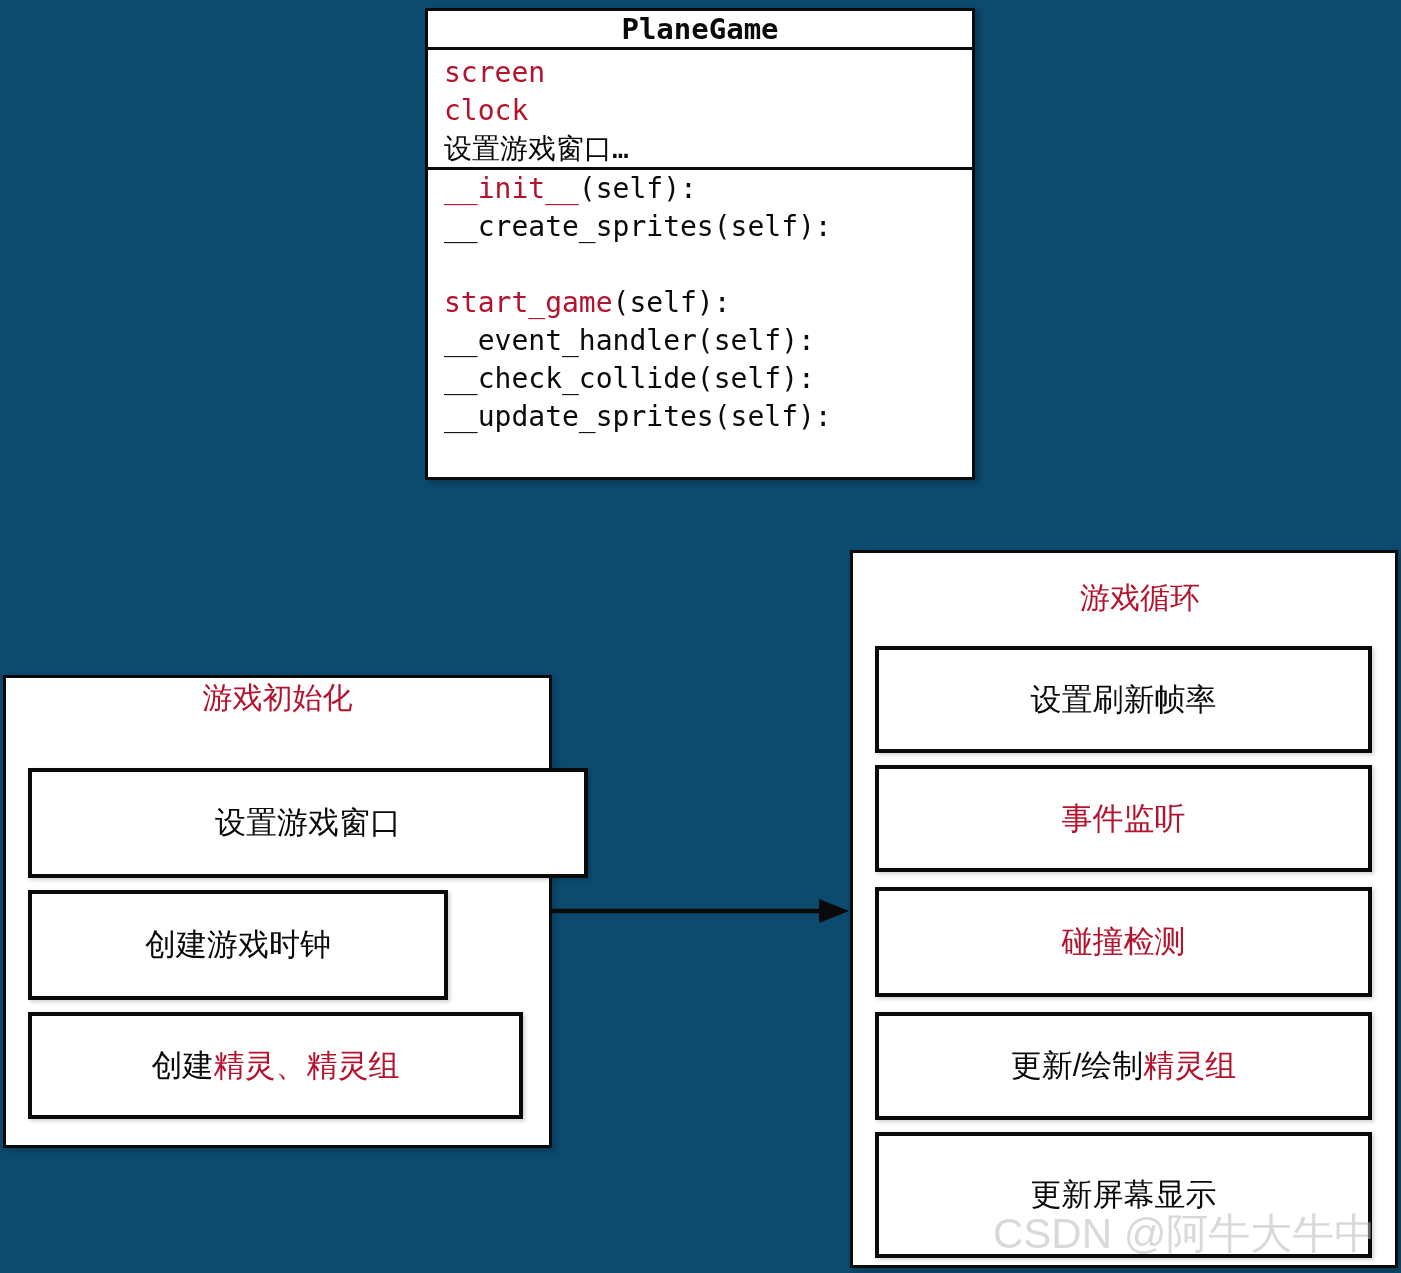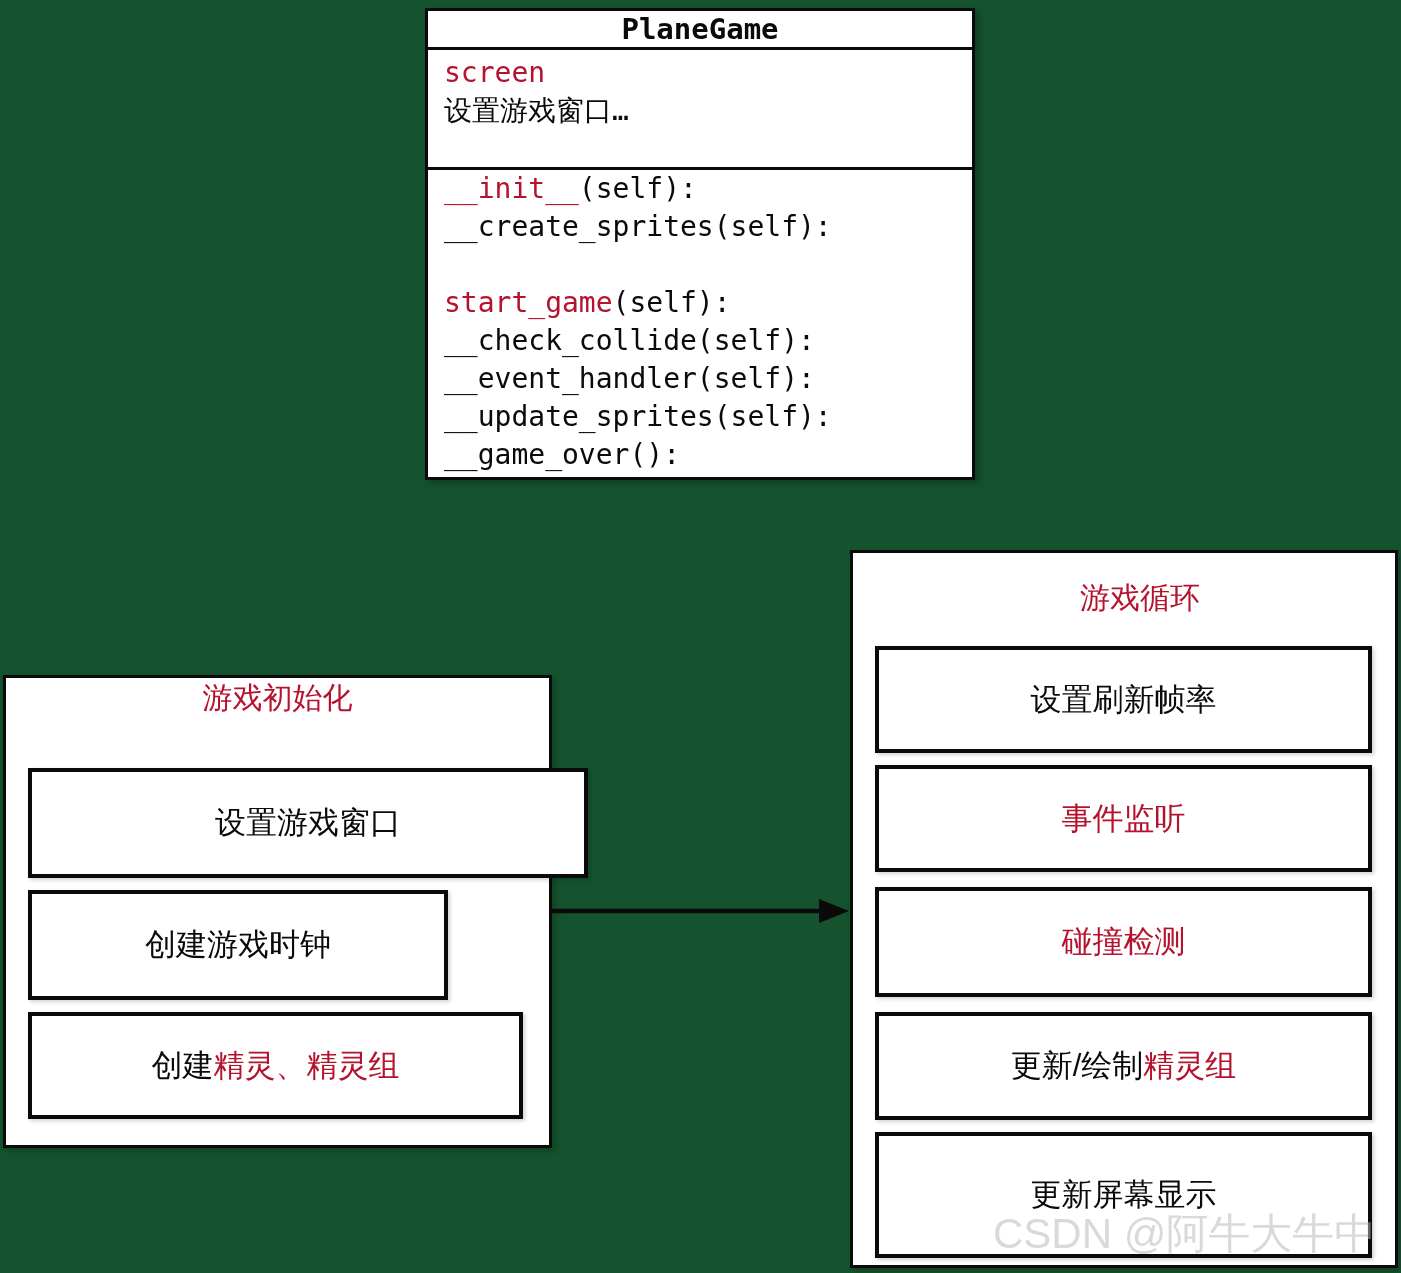--- a/index.html
+++ b/index.html
@@ -2,21 +2,21 @@
 <html style="--accent-red: #b5122d; --line-black: #0a0a0a;"><head>
 <meta charset="utf-8">
 <style>
   :root{
     --accent-red:#b5122d;
     --line-black:#0a0a0a;
     --watermark-gray:rgba(185,185,185,0.55);
   }
   html,body{margin:0;padding:0;background:#fff;}
   .canvas{
-    position:relative;width:1401px;height:1273px;background:#14532d;
+    position:relative;width:1401px;height:1273px;background:#0c4a6e;
     font-family:"Liberation Sans",sans-serif;overflow:hidden;
     color:var(--line-black);
   }
 
   
   .class-box{
     position:absolute;left:425px;top:8px;width:550px;height:472px;
     box-sizing:border-box;border:3px solid var(--line-black);background:#fff;
     box-shadow:4px 3px 6px rgba(0,0,0,0.25);
     font-family:"DejaVu Sans Mono","Liberation Mono",monospace;
@@ -78,31 +78,31 @@
 </style>
 </head>
 <body>
 
 <div class="canvas">
 
   <div class="class-box">
     <div class="class-title">PlaneGame</div>
     <div class="class-attrs">
       <div class="code-line"><span class="seg-red">screen</span></div>
+      <div class="code-line"><span class="seg-red">clock</span></div>
       <div class="code-line"><span class="seg-black">设置游戏窗口…</span></div>
     </div>
     <div class="class-methods">
       <div class="code-line"><span class="seg-red">__init__</span><span class="seg-black">(self):</span></div>
       <div class="code-line"><span class="seg-black">__create_sprites(self):</span></div>
       <div class="code-line"></div>
       <div class="code-line"><span class="seg-red">start_game</span><span class="seg-black">(self):</span></div>
+      <div class="code-line"><span class="seg-black">__event_handler(self):</span></div>
       <div class="code-line"><span class="seg-black">__check_collide(self):</span></div>
-      <div class="code-line"><span class="seg-black">__event_handler(self):</span></div>
       <div class="code-line"><span class="seg-black">__update_sprites(self):</span></div>
-      <div class="code-line"><span class="seg-black">__game_over():</span></div>
     </div>
   </div>
 
   <div class="flow-box init-box">
     <div class="flow-title">游戏初始化</div>
     <div class="flow-step init-s1"><span class="seg-black">设置游戏窗口</span></div>
     <div class="flow-step init-s2"><span class="seg-black">创建游戏时钟</span></div>
     <div class="flow-step init-s3"><span class="seg-black">创建</span><span class="seg-red">精灵、精灵组</span></div>
   </div>
 

